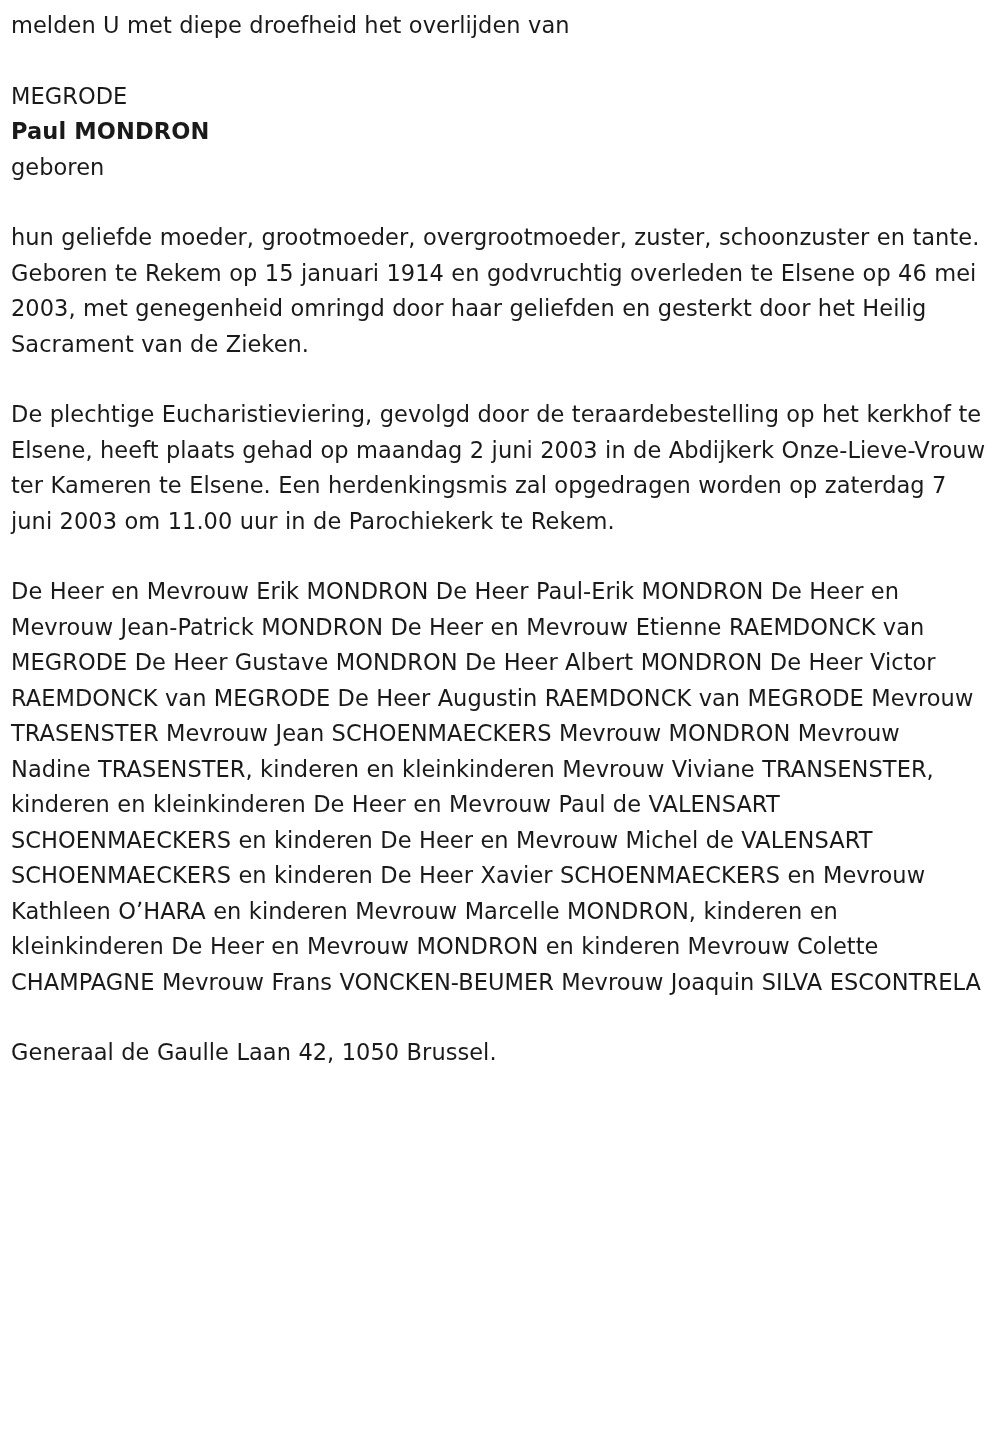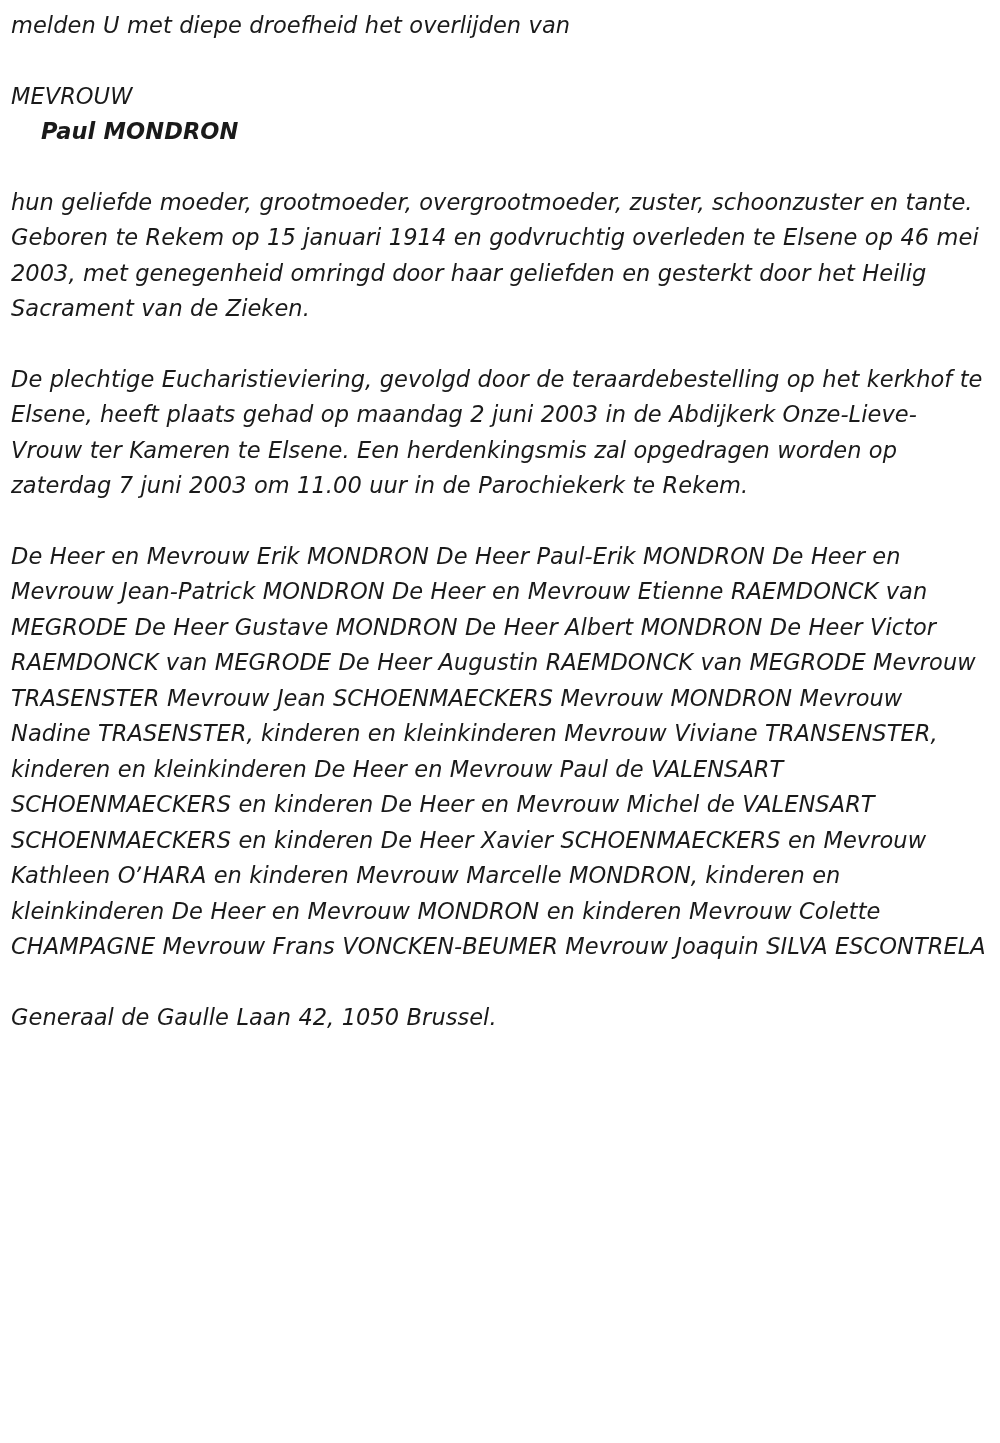--- a/index.html
+++ b/index.html
@@ -14,21 +14,20 @@
     font-family: "DejaVu Sans", "Liberation Sans", sans-serif;
     color: #1a1a1a;
     -webkit-font-smoothing: antialiased;
   }
   .page {
     box-sizing: border-box;
     width: 1000px;
     min-height: 1443px;
     padding: 8px 14px 10px 11px;
     background: #ffffff;
-    font-style: italic;
   }
   .block {
     font-size: 22.5px;
     line-height: 35.5px;
     letter-spacing: 0.05px;
     word-spacing: 0.2px;
     text-align: left;
     margin: 0;
     color: #1a1a1a;
   }
@@ -38,38 +37,38 @@
   .para:last-child {
     margin-bottom: 16px;
   }
   .line {
     margin: 0;
     white-space: nowrap;
   }
   .name-bold {
     font-weight: 700;
     letter-spacing: 0.1px;
-    margin-left: 30px;
   }
   .flow {
     max-width: 975px;
   }
 </style>
 </head>
 <body>
 
 <div class="page">
 
   <div class="para block">
     <div class="line">melden U met diepe droefheid het overlijden van</div>
   </div>
 
   <div class="para block">
-    <div class="line">MEVROUW</div>
+    <div class="line">MEGRODE</div>
     <div class="line name-bold">Paul MONDRON</div>
+    <div class="line">geboren</div>
   </div>
 
   <div class="para block flow">hun geliefde moeder, grootmoeder, overgrootmoeder, zuster, schoonzuster en tante. Geboren te Rekem op 15 januari 1914 en godvruchtig overleden te Elsene op 46 mei 2003, met genegenheid omringd door haar geliefden en gesterkt door het Heilig Sacrament van de Zieken.</div>
 
   <div class="para block flow">De plechtige Eucharistieviering, gevolgd door de teraardebestelling op het kerkhof te Elsene, heeft plaats gehad op maandag 2 juni 2003 in de Abdijkerk Onze-Lieve-Vrouw ter Kameren te Elsene. Een herdenkingsmis zal opgedragen worden op zaterdag 7 juni 2003 om 11.00 uur in de Parochiekerk te Rekem.</div>
 
   <div class="para block flow">De Heer en Mevrouw Erik MONDRON De Heer Paul-Erik MONDRON De Heer en Mevrouw Jean-Patrick MONDRON De Heer en Mevrouw Etienne RAEMDONCK van MEGRODE De Heer Gustave MONDRON De Heer Albert MONDRON De Heer Victor RAEMDONCK van MEGRODE De Heer Augustin RAEMDONCK van MEGRODE Mevrouw TRASENSTER Mevrouw Jean SCHOENMAECKERS Mevrouw MONDRON Mevrouw Nadine TRASENSTER, kinderen en kleinkinderen Mevrouw Viviane TRANSENSTER, kinderen en kleinkinderen De Heer en Mevrouw Paul de VALENSART SCHOENMAECKERS en kinderen De Heer en Mevrouw Michel de VALENSART SCHOENMAECKERS en kinderen De Heer Xavier SCHOENMAECKERS en Mevrouw Kathleen OʼHARA en kinderen Mevrouw Marcelle MONDRON, kinderen en kleinkinderen De Heer en Mevrouw MONDRON en kinderen Mevrouw Colette CHAMPAGNE Mevrouw Frans VONCKEN-BEUMER Mevrouw Joaquin SILVA ESCONTRELA</div>
 
   <div class="para block">
     <div class="line">Generaal de Gaulle Laan 42, 1050 Brussel.</div>

